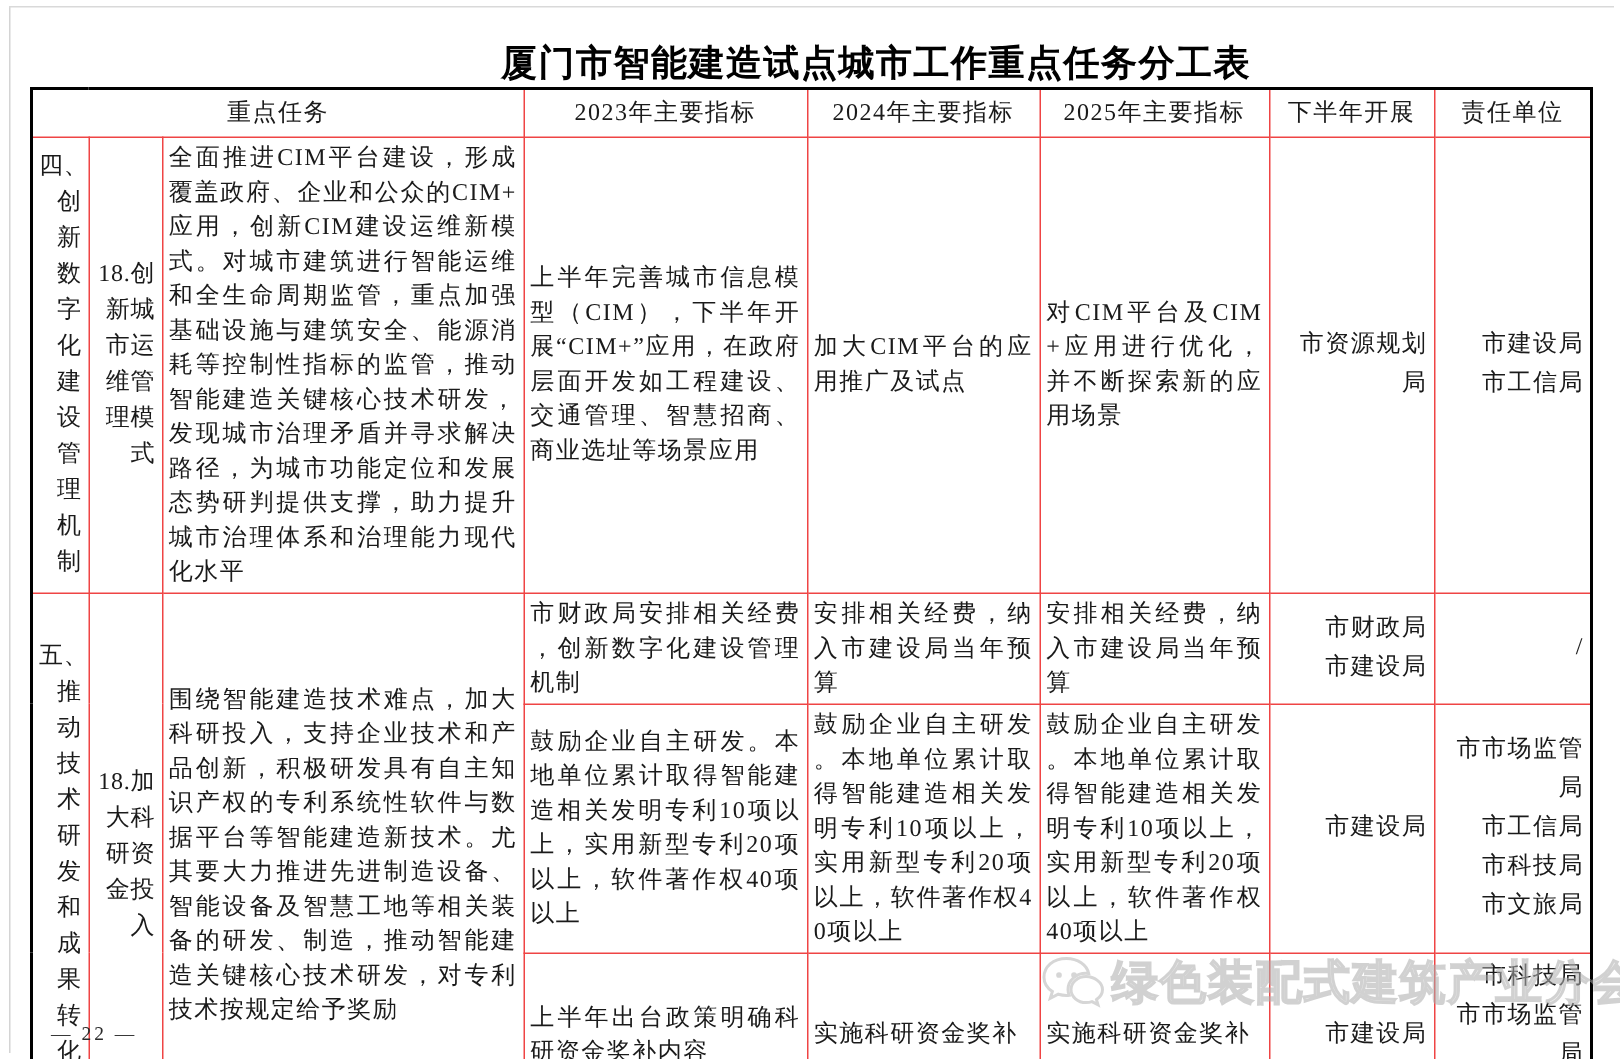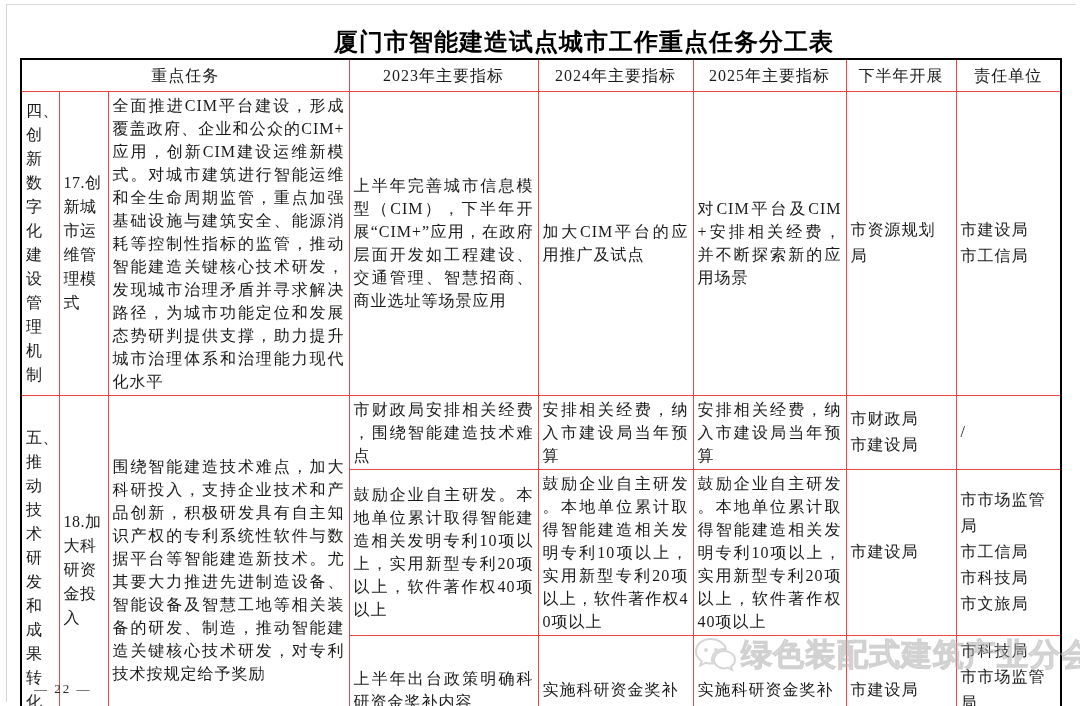--- a/index.html
+++ b/index.html
@@ -43,35 +43,35 @@
     overflow:hidden;
   }
   .r-header{ height:32px; }
   .r-17{ height:275px; }
   .r-18a{ height:70px; }
   .r-18b{ height:163px; }
   .r-18c{ height:85px; }
 
   .task-table th{ text-align:center; letter-spacing:1px; }
   .cell-sec, .cell-item{
-    text-align:left; padding:2px 2px;
+    text-align:right; padding:2px 2px;
     letter-spacing:0.5px;
     line-height:24px;
   }
   .cell-task, .cell-ind{
     text-align:justify;
     text-justify:inter-character;
     line-break:anywhere;
     word-break:break-all;
     letter-spacing:1px;
   }
   .cell-task{ padding:2px 3px; }
   .cell-ind{ padding:2px 5px; }
   .cell-unit{
-    text-align:left;
+    text-align:right;
     white-space:pre-line;
     letter-spacing:1px;
     line-height:26px;
   }
 
   .page-number{
     position:absolute; left:34px; top:681px;
     font-size:13px; letter-spacing:2px; color:#2b2b2b;
   }
 
@@ -120,35 +120,35 @@
       <th colspan="3">重点任务</th>
       <th>2023年主要指标</th>
       <th>2024年主要指标</th>
       <th>2025年主要指标</th>
       <th>下半年开展</th>
       <th>责任单位</th>
     </tr>
 
     <tr class="r-17">
       <td class="cell-sec">四、创新数字化建设管理机制</td>
-      <td class="cell-item">17.创新城市运维管理模式</td>
+      <td class="cell-item">18.创新城市运维管理模式</td>
       <td class="cell-task">全面推进CIM平台建设，形成覆盖政府、企业和公众的CIM+应用，创新CIM建设运维新模式。对城市建筑进行智能运维和全生命周期监管，重点加强基础设施与建筑安全、能源消耗等控制性指标的监管，推动智能建造关键核心技术研发，发现城市治理矛盾并寻求解决路径，为城市功能定位和发展态势研判提供支撑，助力提升城市治理体系和治理能力现代化水平</td>
       <td class="cell-ind">上半年完善城市信息模型（CIM），下半年开展“CIM+”应用，在政府层面开发如工程建设、交通管理、智慧招商、商业选址等场景应用</td>
       <td class="cell-ind">加大CIM平台的应用推广及试点</td>
-      <td class="cell-ind">对CIM平台及CIM+安排相关经费，并不断探索新的应用场景</td>
+      <td class="cell-ind">对CIM平台及CIM+应用进行优化，并不断探索新的应用场景</td>
       <td class="cell-unit">市资源规划局</td>
       <td class="cell-unit">市建设局
 市工信局</td>
     </tr>
 
     <tr class="r-18a">
       <td class="cell-sec" rowspan="3">五、推动技术研发和成果转化</td>
       <td class="cell-item" rowspan="3">18.加大科研资金投入</td>
       <td class="cell-task" rowspan="3">围绕智能建造技术难点，加大科研投入，支持企业技术和产品创新，积极研发具有自主知识产权的专利系统性软件与数据平台等智能建造新技术。尤其要大力推进先进制造设备、智能设备及智慧工地等相关装备的研发、制造，推动智能建造关键核心技术研发，对专利技术按规定给予奖励</td>
-      <td class="cell-ind">市财政局安排相关经费，围绕智能建造技术难点</td>
+      <td class="cell-ind">市财政局安排相关经费，创新数字化建设管理机制</td>
       <td class="cell-ind">安排相关经费，纳入市建设局当年预算</td>
       <td class="cell-ind">安排相关经费，纳入市建设局当年预算</td>
       <td class="cell-unit">市财政局
 市建设局</td>
       <td class="cell-unit">/</td>
     </tr>
 
     <tr class="r-18b">
       <td class="cell-ind">鼓励企业自主研发。本地单位累计取得智能建造相关发明专利10项以上，实用新型专利20项以上，软件著作权40项以上</td>
       <td class="cell-ind">鼓励企业自主研发。本地单位累计取得智能建造相关发明专利10项以上，实用新型专利20项以上，软件著作权40项以上</td>

